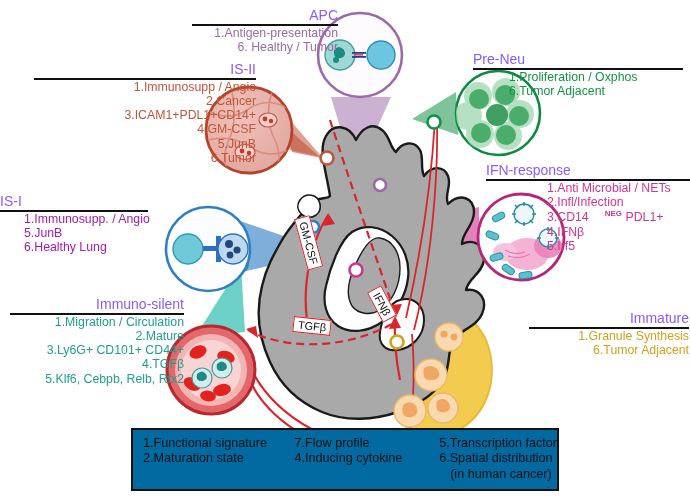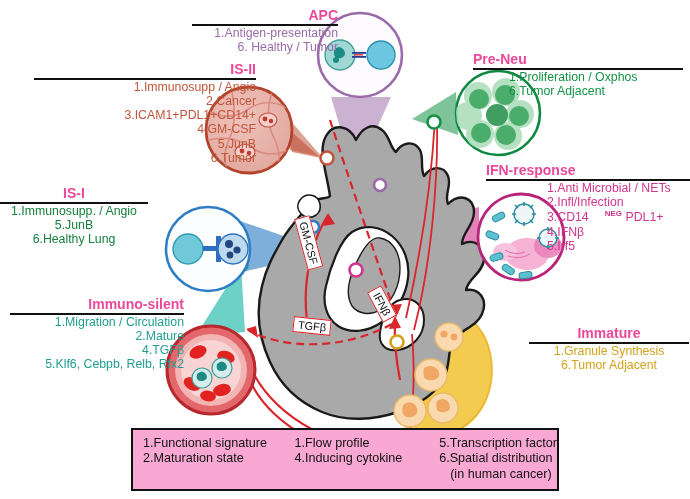--- a/index.html
+++ b/index.html
@@ -6,42 +6,42 @@
   body{
     width:690px;height:499px;position:relative;overflow:hidden;
     font-family:"Liberation Sans","DejaVu Sans",sans-serif;
     -webkit-font-smoothing:antialiased;
   }
   #stage{position:absolute;left:0;top:0;width:690px;height:499px;}
   #art{position:absolute;left:0;top:0;}
 
   .panel{position:absolute;}
   .ttl{
-    font-weight:bold;font-size:14px;color:#ec4899;line-height:1.05;
+    font-weight:normal;font-size:14px;color:#8b5cf6;line-height:1.05;
     white-space:nowrap;
   }
   .rule{height:2px;background:#111;margin-top:1px;}
   .items{font-size:12.3px;line-height:1.16;white-space:nowrap;margin-top:0;}
   .items div{white-space:nowrap;}
   sup.neg{font-size:8px;font-weight:bold;vertical-align:super;padding-left:16px;}
 
   
   #p-apc{left:192px;top:8px;width:146px;text-align:right;}
   #p-apc .ttl{text-align:right;}
   #p-isII{left:34px;top:62px;width:222px;text-align:right;}
-  #p-isI{left:0px;top:186px;width:148px;text-align:center;}
+  #p-isI{left:0px;top:194px;width:148px;text-align:left;}
   #p-immunosilent{left:10px;top:297px;width:174px;text-align:right;}
   #p-preneu{left:473px;top:52px;width:210px;text-align:left;}
   #p-ifn{left:486px;top:163px;width:204px;text-align:left;}
-  #p-immature{left:529px;top:326px;width:160px;text-align:center;}
+  #p-immature{left:529px;top:311px;width:160px;text-align:right;}
 
   
   #legend{
     position:absolute;left:131px;top:428px;width:428px;height:63px;
-    border:2px solid #111;background:#f9a8d4;box-sizing:border-box;
+    border:2px solid #111;background:#0369a1;box-sizing:border-box;
     display:flex;padding:6px 0 0 10px;
   }
   .lcol{font-size:12.6px;line-height:1.22;color:#111;white-space:nowrap;}
   #lc1{width:153px;} #lc2{width:146px;} #lc3{width:auto;}
   .lsub{padding-left:11px;}
   .cyt{
     position:absolute;font-size:11px;color:#111;background:#fff;
     border:1.4px solid #d9262c;padding:1px 4px 1px 4px;white-space:nowrap;
     font-family:"Liberation Sans",sans-serif;
   }
@@ -312,33 +312,34 @@
       <div>3.ICAM1+PDL1+CD14+</div>
       <div>4.GM-CSF</div>
       <div>5.JunB</div>
       <div>6.Tumor</div>
     </div>
   </div>
 
   <div class="panel" id="p-isI">
     <div class="ttl">IS-I</div>
     <div class="rule"></div>
-    <div class="items" style="color:#15803d;">
+    <div class="items" style="color:#a21caf;padding-left:24px;">
       <div>1.Immunosupp. / Angio</div>
       <div>5.JunB</div>
       <div>6.Healthy Lung</div>
     </div>
   </div>
 
   <div class="panel" id="p-immunosilent">
     <div class="ttl">Immuno-silent</div>
     <div class="rule"></div>
     <div class="items" style="color:#1f9e91;">
       <div>1.Migration / Circulation</div>
       <div>2.Mature</div>
+      <div>3.Ly6G+ CD101+ CD44+</div>
       <div>4.TGFβ</div>
       <div>5.Klf6, Cebpb, Relb, Rfx2</div>
     </div>
   </div>
 
   <div class="panel" id="p-preneu">
     <div class="ttl">Pre-Neu</div>
     <div class="rule"></div>
     <div class="items" style="color:#159247;padding-left:36px;">
       <div>1.Proliferation / Oxphos</div>
@@ -366,21 +367,21 @@
       <div>6.Tumor Adjacent</div>
     </div>
   </div>
 
   <div id="legend">
     <div class="lcol" id="lc1">
       <div>1.Functional signature</div>
       <div>2.Maturation state</div>
     </div>
     <div class="lcol" id="lc2">
-      <div>1.Flow profile</div>
+      <div>7.Flow profile</div>
       <div>4.Inducing cytokine</div>
     </div>
     <div class="lcol" id="lc3">
       <div>5.Transcription factor</div>
       <div>6.Spatial distribution</div>
       <div class="lsub">(in human cancer)</div>
     </div>
   </div>
 
 </div>

